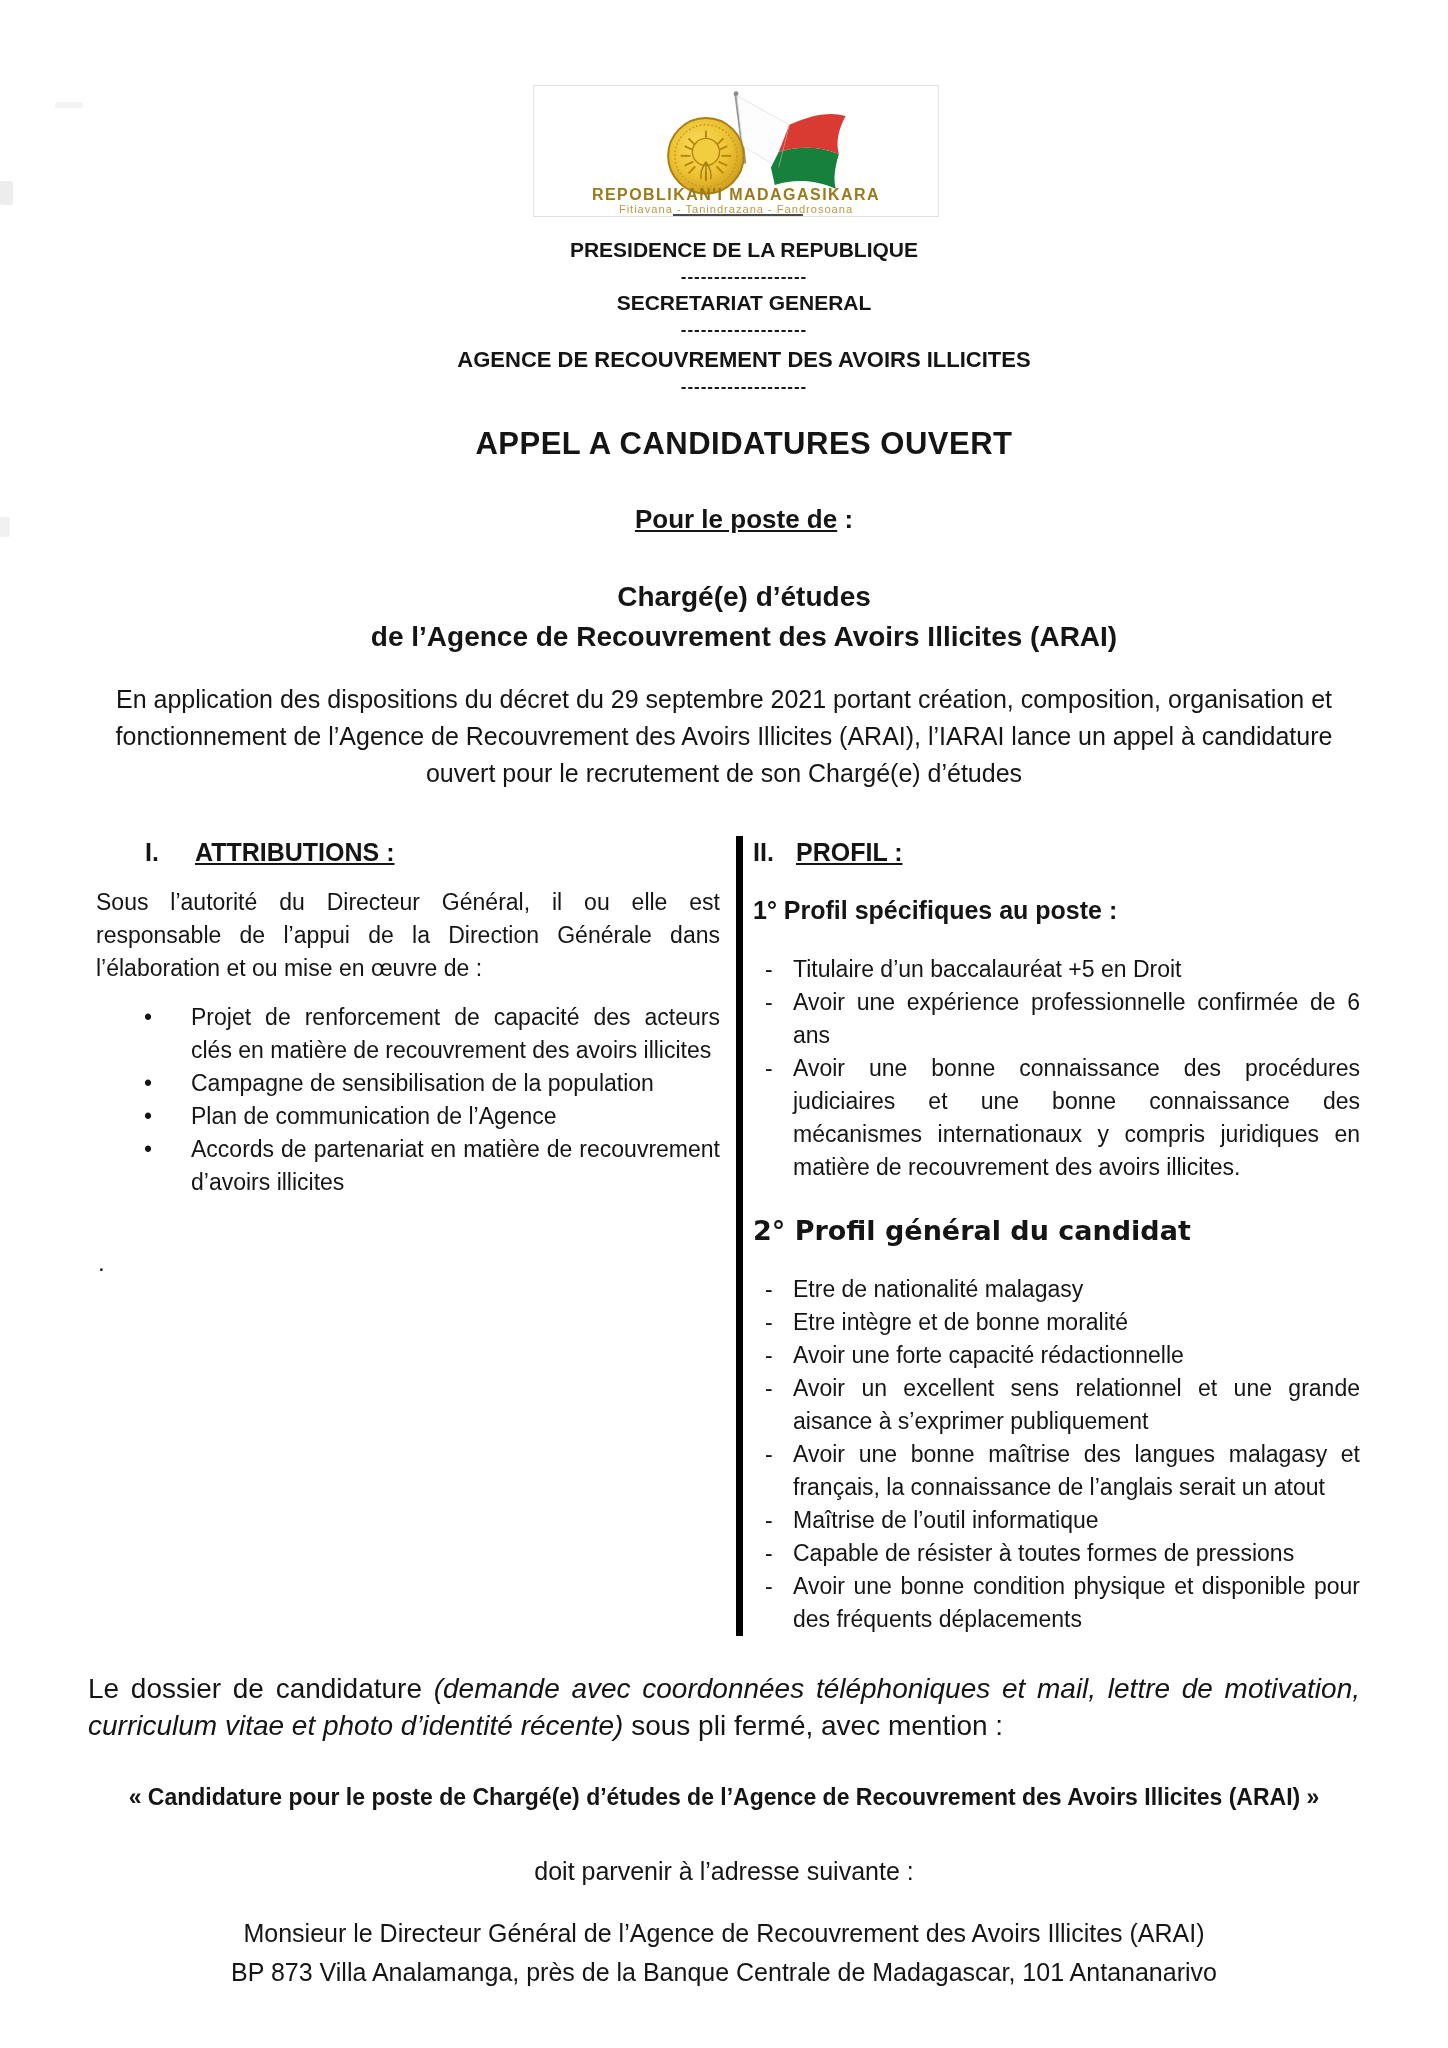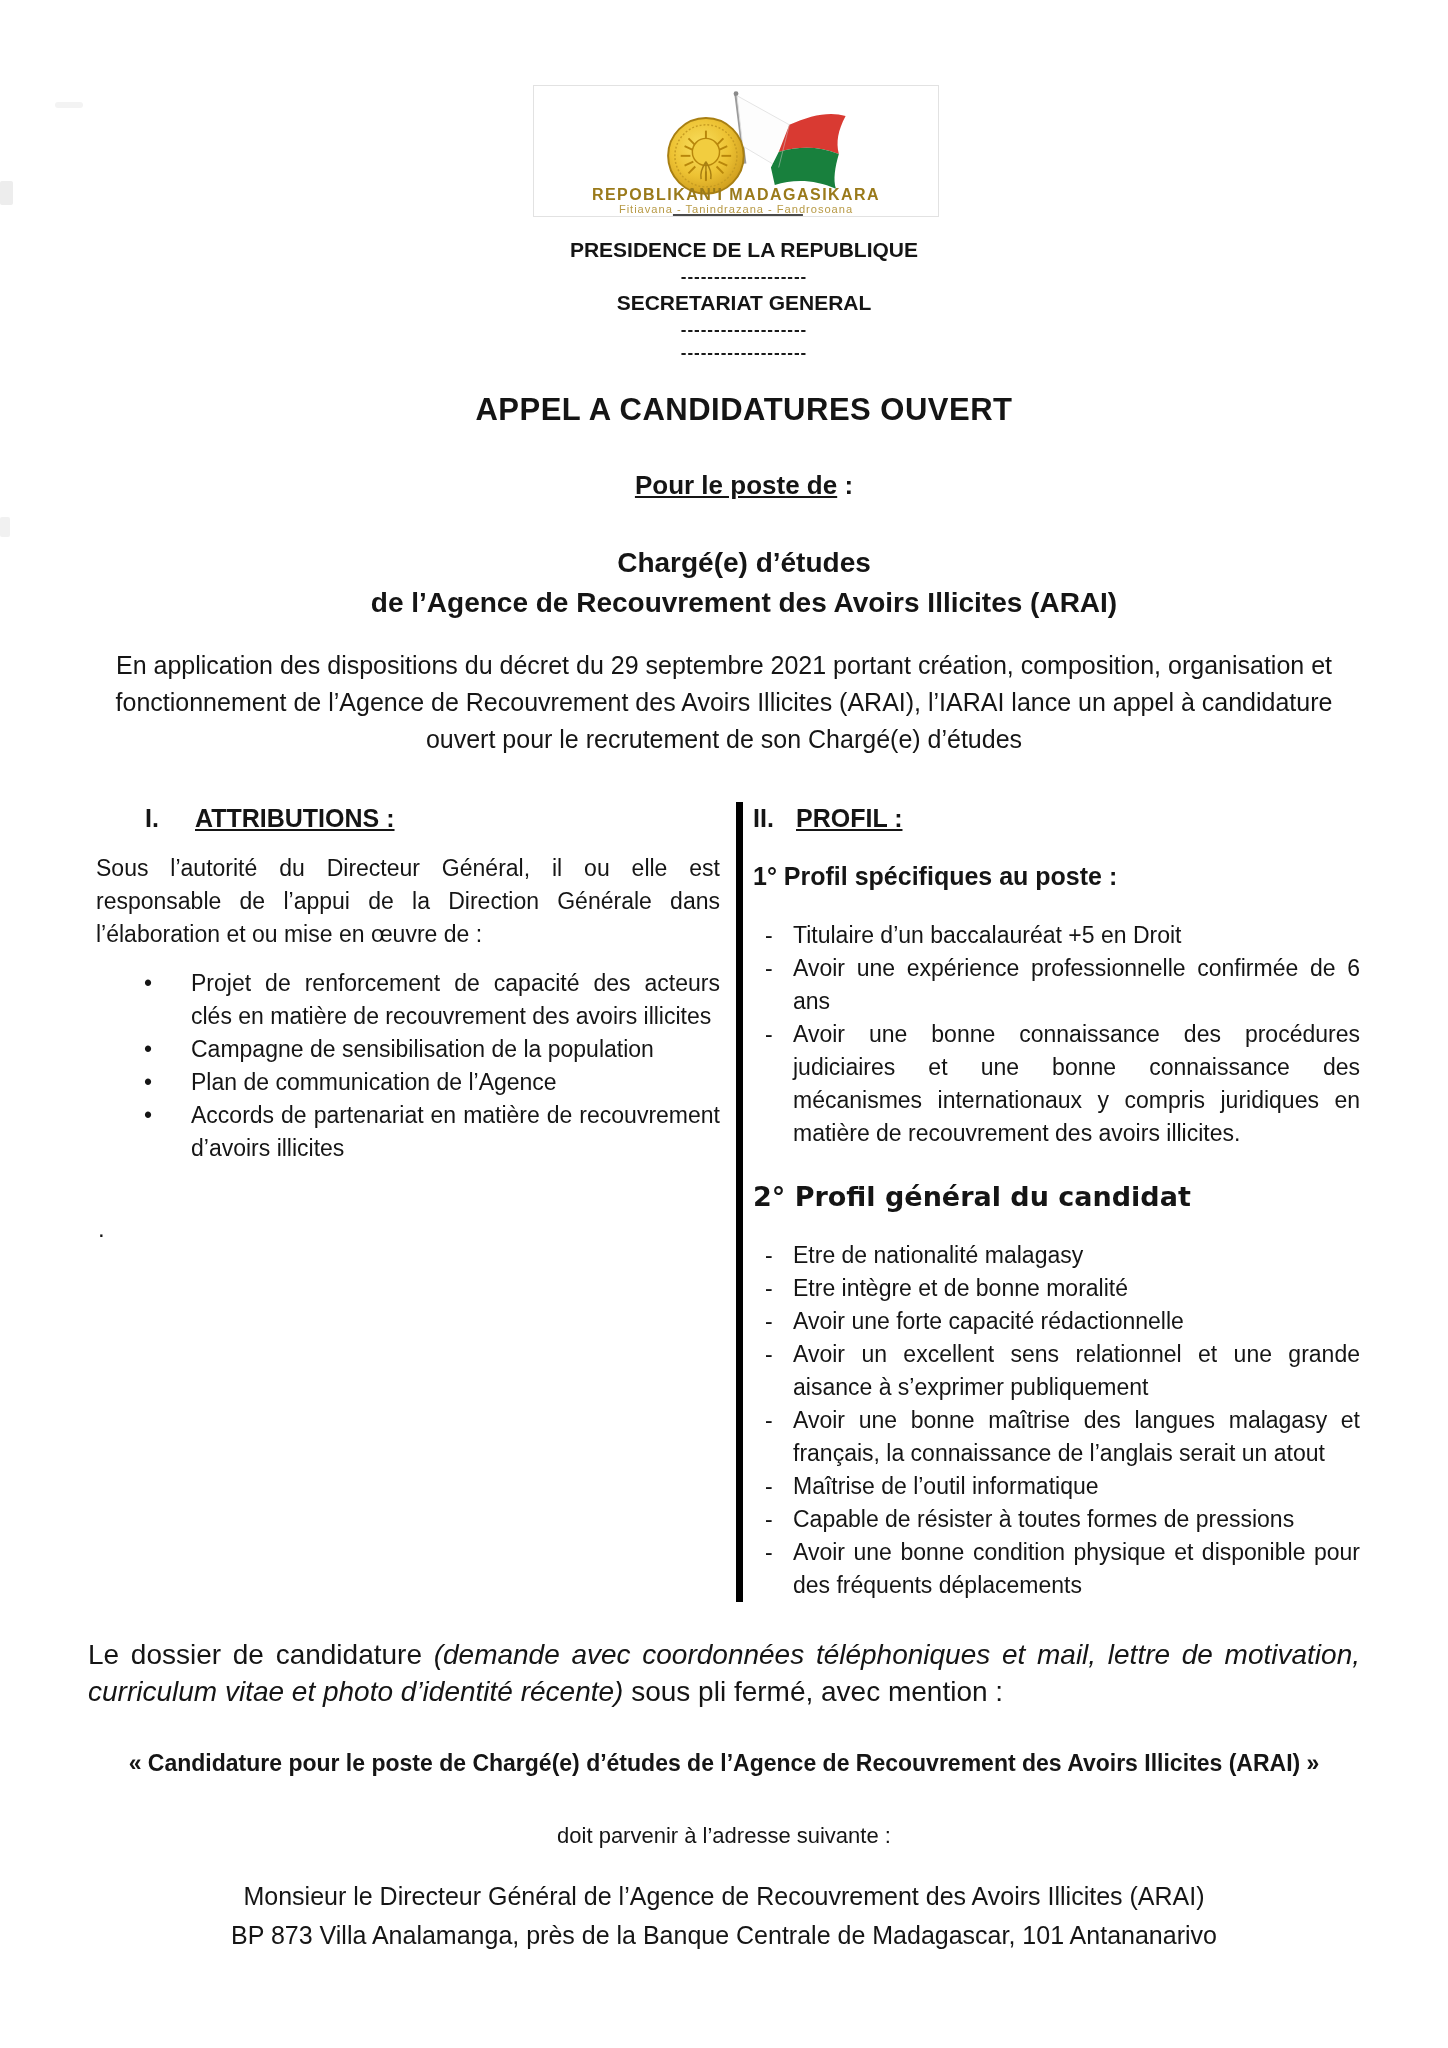--- a/index.html
+++ b/index.html
@@ -100,21 +100,21 @@
     margin:34px 88px 0 88px;
     font-family:Liberation Sans, sans-serif;
     font-size:28px;line-height:37px;
     text-align:justify;
   }
   .dossier .it{font-style:italic;}
   .mention{
     margin-top:40px;text-align:center;
     font-weight:bold;font-size:23px;white-space:nowrap;
   }
-  .addr-intro{margin-top:46px;text-align:center;font-size:22px;}
+  .addr-intro{margin-top:46px;text-align:center;font-size:25px;}
   .addr-line1{margin-top:33px;text-align:center;font-size:25px;}
   .addr-line2{margin-top:10px;text-align:center;font-size:25px;}
 </style>
 </head>
 <body>
 
 <div class="page">
   <div class="artifact-a"></div>
   <div class="artifact-b"></div>
   <div class="artifact-c"></div>
@@ -164,20 +164,21 @@
       <text x="203" y="131" text-anchor="middle" font-family="Liberation Sans, sans-serif" font-size="11.5" letter-spacing="1" fill="#b89a45">Fitiavana - Tanindrazana - Fandrosoana</text>
       <line x1="138" y1="133" x2="272" y2="133" stroke="#4a4a4a" stroke-width="2"></line>
     </svg>
   </div>
 
   <div class="h-center">
     <div class="h-line">PRESIDENCE DE LA REPUBLIQUE</div>
     <div class="h-sep">-------------------</div>
     <div class="h-line" style="margin-top:4px;">SECRETARIAT GENERAL</div>
     <div class="h-sep">-------------------</div>
+    <div class="h-line agence">AGENCE DE RECOUVREMENT DES AVOIRS ILLICITES</div>
     <div class="h-sep">-------------------</div>
 
     <div class="main-title">APPEL A CANDIDATURES OUVERT</div>
 
     <div class="subtitle">
       <span class="u">Pour le poste de</span><span> :</span>
     </div>
 
     <div class="pos-line1">Chargé(e) d’études</div>
     <div class="pos-line2">de l’Agence de Recouvrement des Avoirs Illicites (ARAI)</div>

